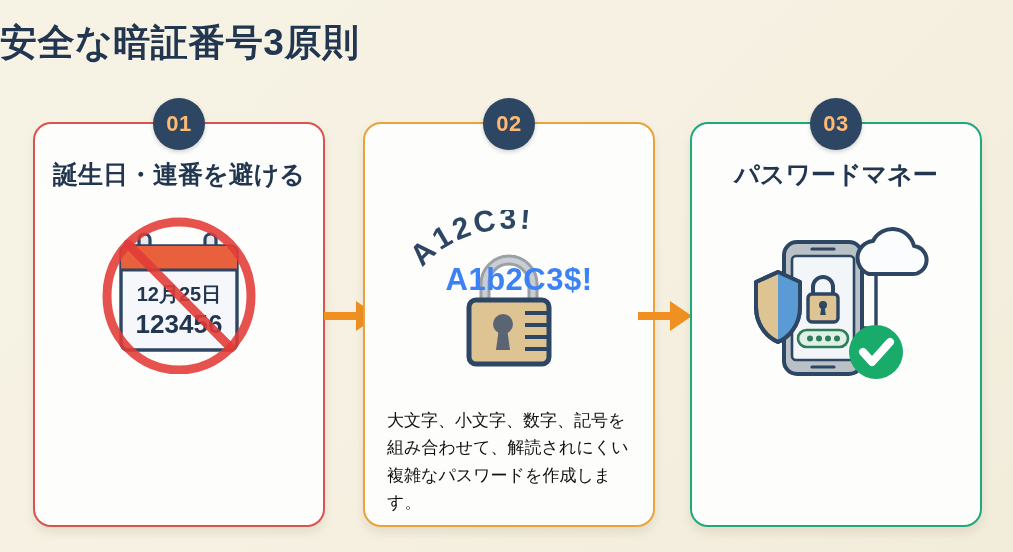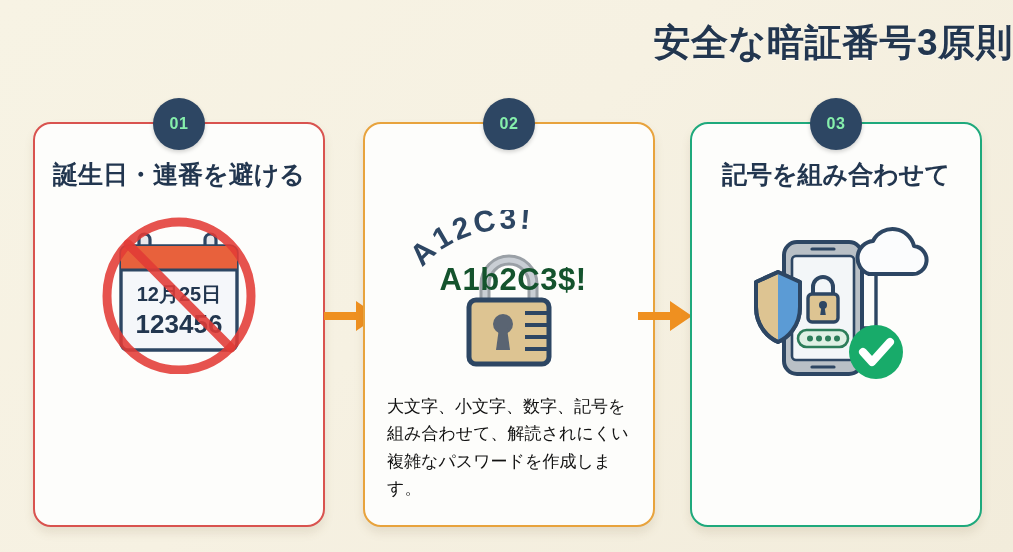--- a/index.html
+++ b/index.html
@@ -18,21 +18,21 @@
     width: 1013px;
     height: 552px;
   }
 
   
   .title {
     position: absolute;
     left: 0;
     top: 18px;
     width: 1013px;
-    text-align: right;
+    text-align: left;
     font-size: 37px;
     font-weight: bold;
     letter-spacing: 0.5px;
     color: #22364f;
     text-shadow: 0 1px 0 rgba(255,255,255,0.6);
   }
 
   
   .card {
     position: absolute;
@@ -51,22 +51,22 @@
 
   .badge {
     position: absolute;
     top: -26px;
     left: 50%;
     transform: translateX(-50%);
     width: 52px;
     height: 52px;
     border-radius: 50%;
     background: #2d4663;
-    color: #86efac;
-    font-size: 16px;
+    color: #fdba74;
+    font-size: 22px;
     font-weight: bold;
     display: flex;
     align-items: center;
     justify-content: center;
     box-shadow: 0 2px 4px rgba(0,0,0,0.18);
     letter-spacing: 0.5px;
   }
 
   .card-heading {
     position: absolute;
@@ -92,21 +92,21 @@
     position: absolute;
     bottom: 20px;
     left: 22px;
     right: 16px;
     font-size: 17px;
     line-height: 1.62;
     color: #111111;
     text-align: left;
   }
   #card-1 .card-body { bottom: 40px; }
-  #card-2 .card-body { bottom: 22px; font-family: Liberation Serif, serif; }
+  #card-2 .card-body { bottom: 8px; font-family: Liberation Serif, serif; }
   #card-3 .card-body { bottom: 26px; }
 
   
   .arrow {
     position: absolute;
     top: 296px;
     width: 58px;
     height: 40px;
   }
   #arrow-1 { left: 322px; }
@@ -130,26 +130,26 @@
   .pw-arc {
     position: absolute;
     top: 0;
     left: 12px;
     width: 210px;
     height: 78px;
   }
   .pw-main {
     position: absolute;
     top: 52px;
-    left: 4px;
+    left: 10px;
     width: 230px;
     text-align: center;
     font-size: 31px;
     font-weight: bold;
-    color: #14532d;
+    color: #3b82f6;
     letter-spacing: 0.5px;
     z-index: 3;
   }
   .pw-lock {
     position: absolute;
     top: 30px;
     left: 50%;
     transform: translateX(-50%);
     width: 104px;
     height: 132px;
@@ -244,21 +244,21 @@
 
   <div class="arrow" id="arrow-2">
     <svg viewBox="0 0 58 40" width="58" height="40">
       <path d="M2 16 h32 v-11 l22 15 -22 15 v-11 h-32 z" fill="#ef9020"></path>
     </svg>
   </div>
 
   <div class="card" id="card-3">
     <div class="badge">03</div>
     <div class="card-heading">
-      <div>記号を組み合わせて</div>
+      <div>パスワードマネー</div>
     </div>
 
     <div class="illus" style="top:98px;">
       <div class="pm-wrap">
         <svg viewBox="0 0 220 160" width="220" height="160">
 
           <path d="M150 44 v60 h-26" fill="none" stroke="#2d4663" stroke-width="3.4"></path>
           <path d="M130 98 l-8 6 8 6" fill="none" stroke="#2d4663" stroke-width="3.4" stroke-linecap="round" stroke-linejoin="round"></path>
 
           <rect x="58" y="18" width="78" height="132" rx="13" fill="#b9c0c6" stroke="#2d4663" stroke-width="4"></rect>

